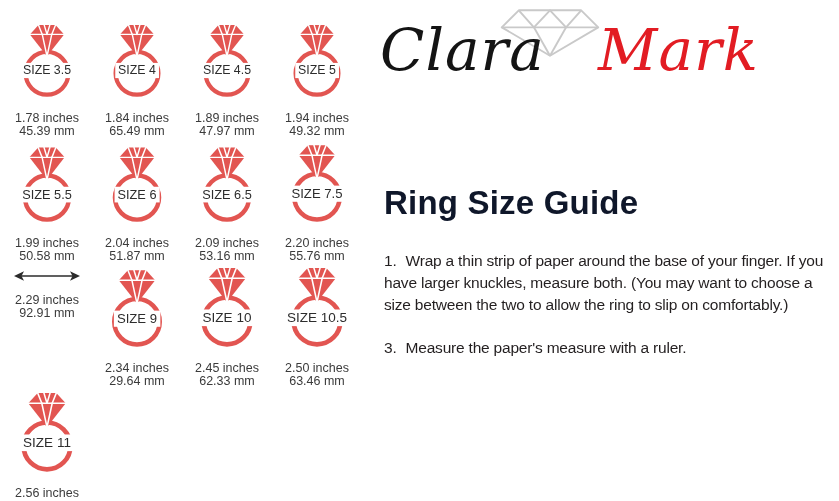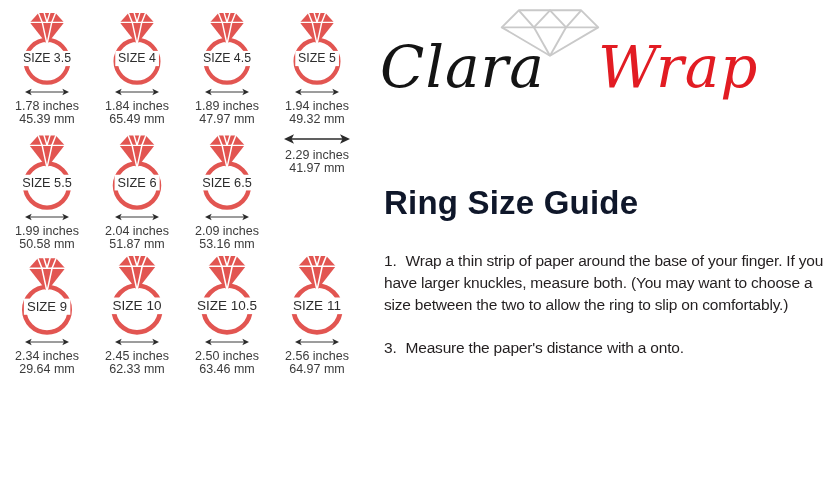--- a/index.html
+++ b/index.html
@@ -8,42 +8,42 @@
     font-family:"Liberation Sans", sans-serif;
   }
   .page { position:absolute; inset:0; }
 
   
   .ring-grid {
     position:absolute; left:2px; top:1px;
     display:grid; grid-template-columns:repeat(4,90px); grid-auto-rows:125px;
   }
   .cell {
-    position:relative; box-sizing:border-box; padding-top:6px;
+    position:relative; box-sizing:border-box; padding-top:18px;
     display:flex; flex-direction:column; align-items:center;
   }
   .ring-wrap { position:relative; width:76px; height:80px; transform-origin:50% 100%; }
   .row1 .ring-wrap { transform:scale(0.95); }
   .row2 .ring-wrap { transform:scale(0.98); }
   .row3 .ring-wrap { transform:scale(1.01); }
   .row4 .ring-wrap { transform:scale(1.04); }
   .ring-svg { width:76px; height:80px; display:block; }
   .size-label {
     position:absolute; top:42px; left:50%; transform:translateX(-50%);
     background:#ffffff; padding:0 3px; white-space:nowrap;
     font-size:13px; line-height:16px; color:#2d2d2d;
   }
   .arrow-svg { width:66px; height:12px; margin-top:1px; display:block; }
-  .measure { margin-top:4px; text-align:center; font-size:12.5px; line-height:13px; color:#3b3b3b; }
+  .measure { margin-top:12px; text-align:center; font-size:12.5px; line-height:13px; color:#3b3b3b; }
 
   
   .right { position:absolute; left:372px; top:0; width:465px; height:501px; }
   .logo { position:absolute; left:8px; top:6px; width:440px; height:100px; }
   .logo-word {
-    position:absolute; top:21px; font-family:"DejaVu Serif", serif; font-style:italic;
+    position:absolute; top:4px; font-family:"DejaVu Serif", serif; font-style:italic;
     font-size:58px; line-height:80px; letter-spacing:1px;
   }
   .logo-clara { left:0; color:#141414; }
   .logo-pucci { left:218px; color:#e21c23; }
   .logo-diamond { position:absolute; left:118px; top:0; width:104px; height:54px; }
 
   .guide-title {
     position:absolute; left:12px; top:184px;
     font-size:33px; font-weight:bold; color:#0f172a; letter-spacing:0.2px;
   }
@@ -199,29 +199,44 @@
       <svg class="arrow-svg" viewBox="0 0 66 12">
           <use href="#arrow-shape"></use>
         </svg>
       <div class="measure">
         <div>2.09 inches</div>
         <div>53.16 mm</div>
       </div>
     </div>
 
 
-
-
     <div class="cell row3">
+      <div class="ring-wrap">
+        <svg class="ring-svg" viewBox="0 0 76 80">
+            <use href="#ring-shape"></use>
+          </svg>
+        <div class="size-label">SIZE 7.5</div>
+      </div>
+      <svg class="arrow-svg" viewBox="0 0 66 12">
+          <use href="#arrow-shape"></use>
+        </svg>
+      <div class="measure">
+        <div>2.20 inches</div>
+        <div>55.76 mm</div>
+      </div>
+    </div>
+
+
+    <div class="cell row3">
       <svg class="arrow-svg" viewBox="0 0 66 12">
           <use href="#arrow-shape"></use>
         </svg>
       <div class="measure">
         <div>2.29 inches</div>
-        <div>41.97 mm</div>
+        <div>92.91 mm</div>
       </div>
     </div>
 
     <div class="cell row3">
       <div class="ring-wrap">
         <svg class="ring-svg" viewBox="0 0 76 80">
             <use href="#ring-shape"></use>
           </svg>
         <div class="size-label">SIZE 9</div>
       </div>
@@ -285,28 +300,28 @@
 
   </div>
 
   <div class="right">
 
     <div class="logo">
       <svg class="logo-diamond" viewBox="0 0 110 56">
           <use href="#logo-diamond-shape"></use>
         </svg>
       <span class="logo-word logo-clara">Clara</span>
-      <span class="logo-word logo-pucci">Wrap</span>
+      <span class="logo-word logo-pucci">Mark</span>
     </div>
 
     <div class="guide-title">Ring Size Guide</div>
 
     <div class="steps">
       <p>
         <span class="step-num">1.</span><span>Wrap a thin strip of paper around the base of your finger. If you have larger knuckles, measure both. (You may want to choose a size between the two to allow the ring to slip on comfortably.)</span>
       </p>
       <p>
-        <span class="step-num">3.</span><span>Measure the paper's distance with a onto.</span>
+        <span class="step-num">3.</span><span>Measure the paper's measure with a ruler.</span>
       </p>
     </div>
 
   </div>
 </div>
 
 </body></html>

